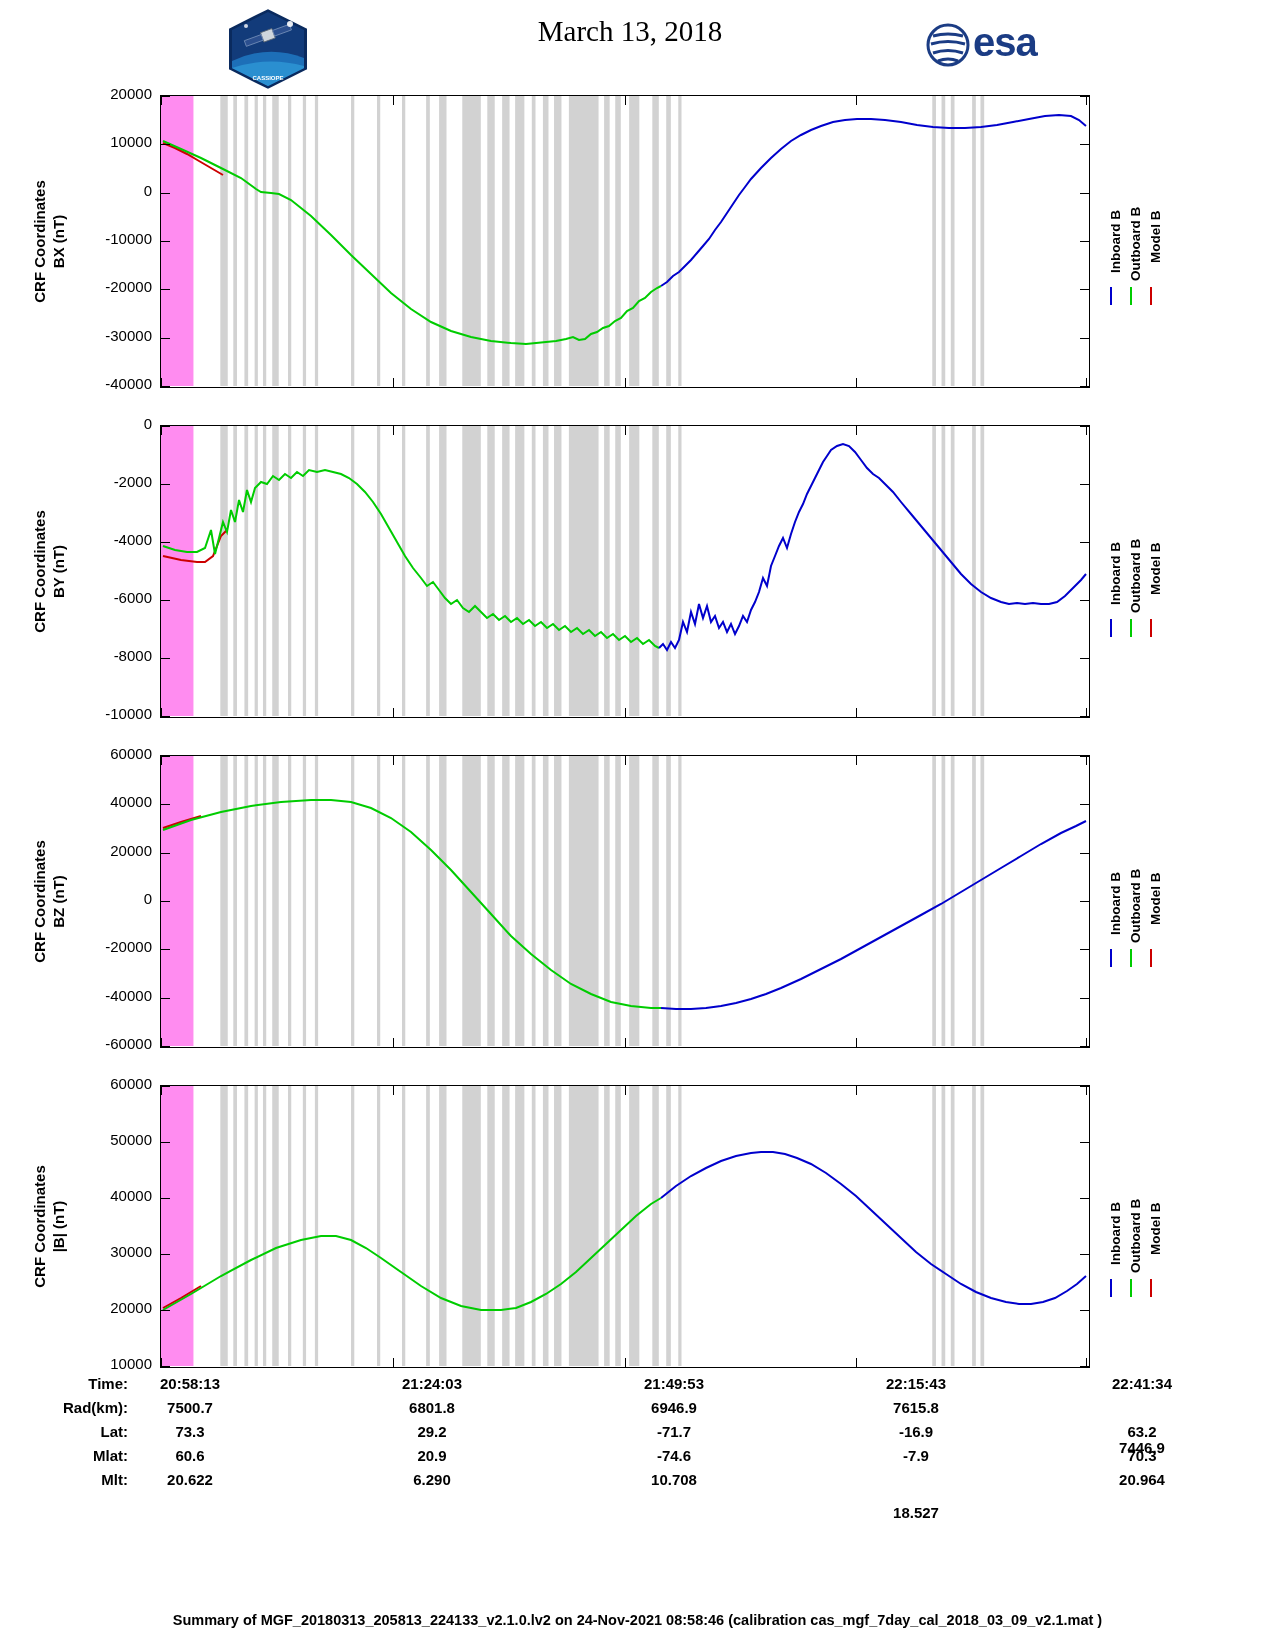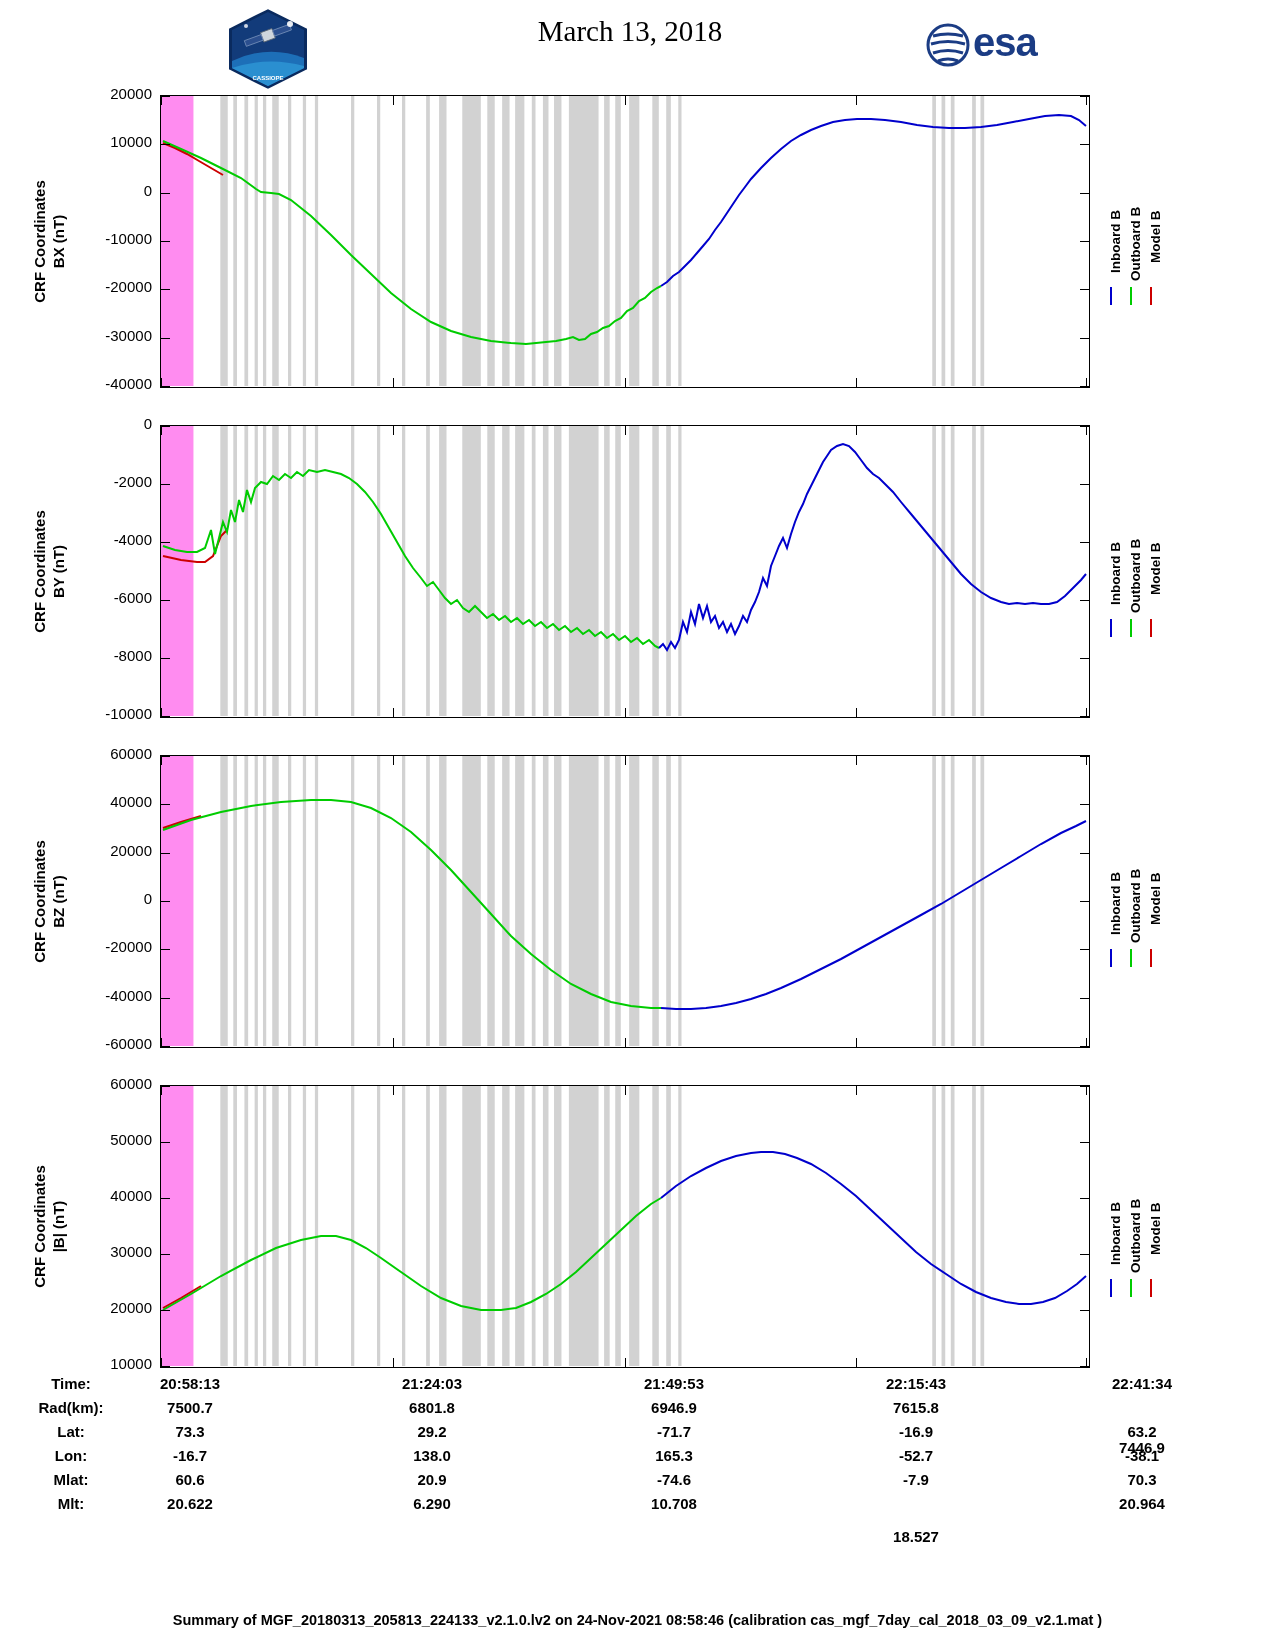--- a/index.html
+++ b/index.html
@@ -176,23 +176,23 @@
     font-weight: bold;
     color: #000;
     font-family: "Liberation Sans", sans-serif;
   }
   .footer-row {
     position: relative;
     height: 24px;
   }
   .footer-key {
     position: absolute;
-    left: 4px;
+    left: 16px;
     width: 90px;
-    text-align: center;
+    text-align: right;
   }
   .footer-val {
     position: absolute;
     width: 160px;
     text-align: center;
   }
   .caption {
     position: absolute;
     left: 0px;
     top: 1612px;
@@ -688,28 +688,20 @@
       </div>
       <div class="footer-row">
         <span class="footer-key">Lat:</span>
         <span class="footer-val" style="left:88px;">73.3</span>
         <span class="footer-val" style="left:330px;">29.2</span>
         <span class="footer-val" style="left:572px;">-71.7</span>
         <span class="footer-val" style="left:814px;">-16.9</span>
         <span class="footer-val" style="left:1040px;">63.2</span>
       </div>
       <div class="footer-row">
-        <span class="footer-key">Lon:</span>
-        <span class="footer-val" style="left:88px;">-16.7</span>
-        <span class="footer-val" style="left:330px;">138.0</span>
-        <span class="footer-val" style="left:572px;">165.3</span>
-        <span class="footer-val" style="left:814px;">-52.7</span>
-        <span class="footer-val" style="left:1040px;">-38.1</span>
-      </div>
-      <div class="footer-row">
         <span class="footer-key">Mlat:</span>
         <span class="footer-val" style="left:88px;">60.6</span>
         <span class="footer-val" style="left:330px;">20.9</span>
         <span class="footer-val" style="left:572px;">-74.6</span>
         <span class="footer-val" style="left:814px;">-7.9</span>
         <span class="footer-val" style="left:1040px;">70.3</span>
       </div>
       <div class="footer-row">
         <span class="footer-key">Mlt:</span>
         <span class="footer-val" style="left:88px;">20.622</span>

